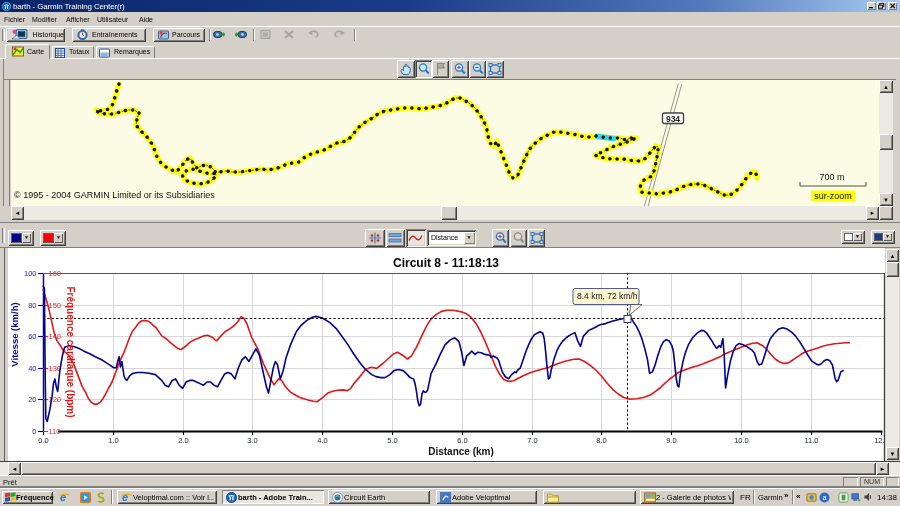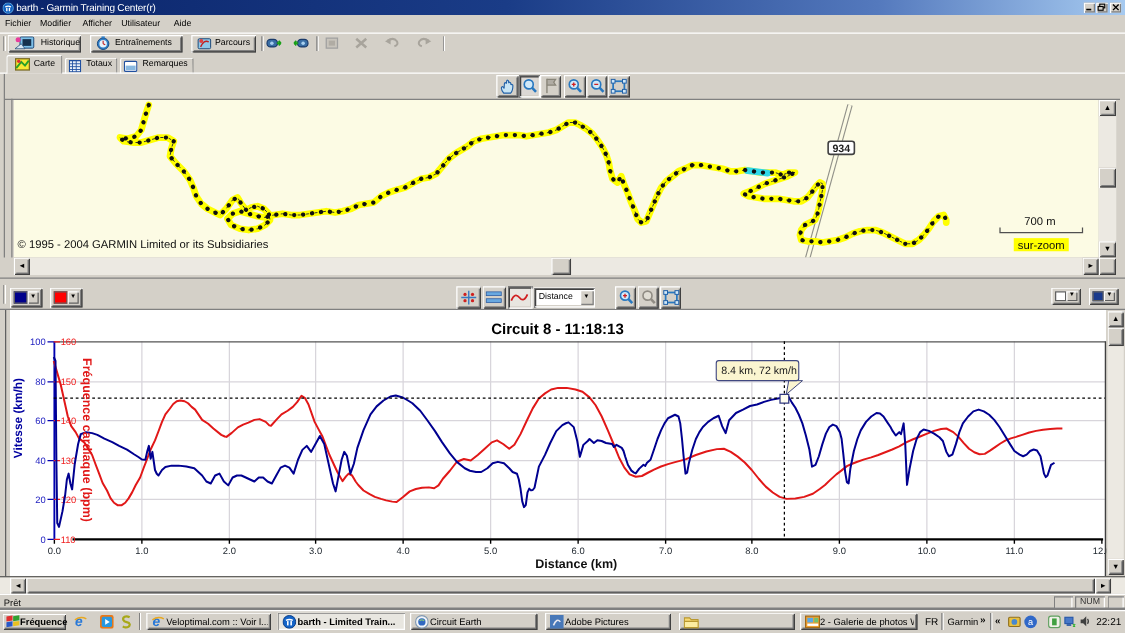--- a/index.html
+++ b/index.html
@@ -378,34 +378,34 @@
       <path d="M1 4.2 Q6 0.8 11 3.4" stroke="#e8a820" stroke-width="1.3" fill="none"></path>
     </svg>
     <div class="abs" style="left:133px;top:492.5px;width:81px;font-size:7.5px;font-weight:normal;white-space:nowrap;overflow:hidden">Veloptimal.com :: Voir l...</div>
 <div class="abs sunk" style="left:222px;top:490px;width:102px;height:14px;background:#e8e6e0"></div>
     <svg class="abs" style="left:226px;top:491.5px" width="11" height="11" viewBox="0 0 14 14">
       <circle cx="7" cy="7" r="6.5" fill="#1464c8" stroke="#0a3c86"></circle>
       <path d="M3.5 5.5 Q7 3.5 10.5 5.5" stroke="#fff" stroke-width="1.6" fill="none"></path>
       <rect x="4.6" y="6.2" width="1.6" height="4.4" fill="#fff"></rect>
       <rect x="8" y="6.2" width="1.6" height="4.4" fill="#fff"></rect>
     </svg>
-    <div class="abs" style="left:238px;top:492.5px;width:83px;font-size:7.5px;font-weight:bold;white-space:nowrap;overflow:hidden">barth - Limited Train...</div>
+    <div class="abs" style="left:238px;top:492.5px;width:83px;font-size:7.5px;font-weight:bold;white-space:nowrap;overflow:hidden">barth - Adobe Train...</div>
 <div class="abs raised2" style="left:328px;top:490px;width:102px;height:14px;background:#d4d0c8"></div>
     <svg class="abs" style="left:332px;top:491.5px" width="11" height="11" viewBox="0 0 12 12">
       <circle cx="6" cy="6" r="5.5" fill="#f0f4f8" stroke="#8098b0"></circle>
       <circle cx="6" cy="6" r="3.2" fill="#3068c0"></circle>
       <path d="M4 5 Q6 3.5 8 5" stroke="#80c080" stroke-width="1.2" fill="none"></path>
     </svg>
     <div class="abs" style="left:344px;top:492.5px;width:83px;font-size:7.5px;font-weight:normal;white-space:nowrap;overflow:hidden">Circuit Earth</div>
 <div class="abs raised2" style="left:436px;top:490px;width:101px;height:14px;background:#d4d0c8"></div>
     <svg class="abs" style="left:440px;top:491.5px" width="11" height="11" viewBox="0 0 12 12">
       <rect width="12" height="12" fill="#4878b8"></rect>
       <path d="M3 9 Q6 2 9 6" stroke="#e8e8f0" stroke-width="1.4" fill="none"></path>
     </svg>
-    <div class="abs" style="left:452px;top:492.5px;width:82px;font-size:7.5px;font-weight:normal;white-space:nowrap;overflow:hidden">Adobe Pictures</div>
+    <div class="abs" style="left:452px;top:492.5px;width:82px;font-size:7.5px;font-weight:normal;white-space:nowrap;overflow:hidden">Adobe Veloptimal</div>
 <div class="abs raised2" style="left:543px;top:490px;width:93px;height:14px;background:#d4d0c8"></div>
     <svg class="abs" style="left:547px;top:491.5px" width="12" height="11" viewBox="0 0 13 11">
       <path d="M0.5 2 L5 2 L6.5 3.5 L12.5 3.5 L12.5 10.5 L0.5 10.5 Z" fill="#f8d870" stroke="#b89830"></path>
       <path d="M0.5 5 L12.5 5 L12.5 10.5 L0.5 10.5 Z" fill="#fceca0" stroke="#b89830"></path>
     </svg>
     <div class="abs" style="left:559px;top:505px;width:74px;font-size:7.5px;font-weight:normal;white-space:nowrap;overflow:hidden">Pictures</div>
 <div class="abs raised2" style="left:640px;top:490px;width:94px;height:14px;background:#d4d0c8"></div>
     <svg class="abs" style="left:644px;top:491.5px" width="12" height="11" viewBox="0 0 13 11">
       <rect x="0.5" y="0.5" width="12" height="10" fill="#f0a030" stroke="#a06818"></rect>
       <rect x="2" y="2" width="5" height="4" fill="#58a8e8"></rect>
@@ -433,13 +433,13 @@
 </svg>
 <svg class="abs" style="left:851px;top:491.5px" width="11" height="11" viewBox="0 0 12 12">
 <rect x="1" y="2" width="7" height="5.5" fill="#4878c8" stroke="#2858a8"></rect>
       <rect x="2.5" y="8" width="4" height="1.5" fill="#2858a8"></rect>
 <path d="M8 8 l2 2 m0 -2 l-2 2" stroke="#30b030" stroke-width="1.1"></path>
 </svg>
 <svg class="abs" style="left:864px;top:492px" width="9" height="10" viewBox="0 0 9 10">
 <path d="M0.5 3.5 H2.5 L5 1 V9 L2.5 6.5 H0.5 Z" fill="#404040"></path>
 <path d="M6 3 Q7.5 5 6 7" stroke="#404040" fill="none"></path>
 </svg>
-<div class="abs" style="left:877px;top:492.5px;font-size:8px">22:21</div>
+<div class="abs" style="left:877px;top:492.5px;font-size:8px">14:38</div>
 </div>
 </body></html>

